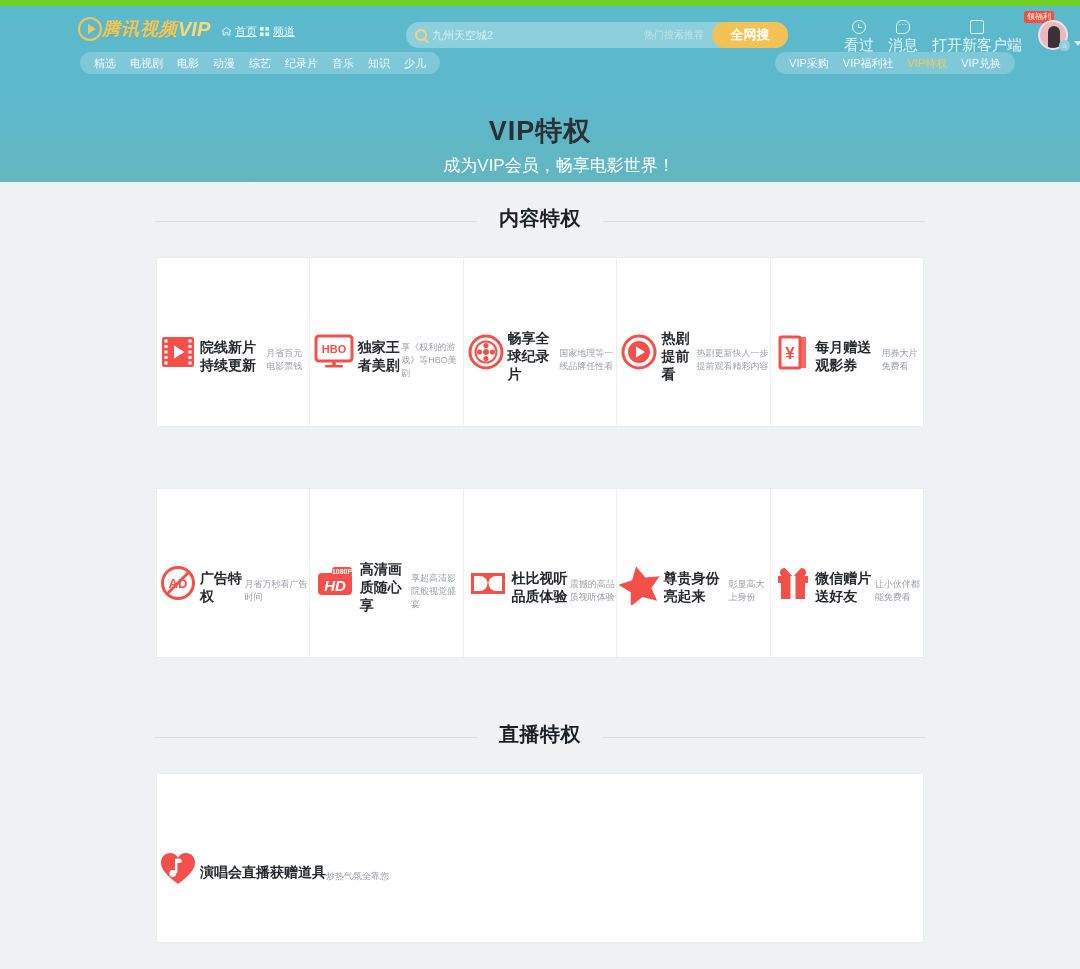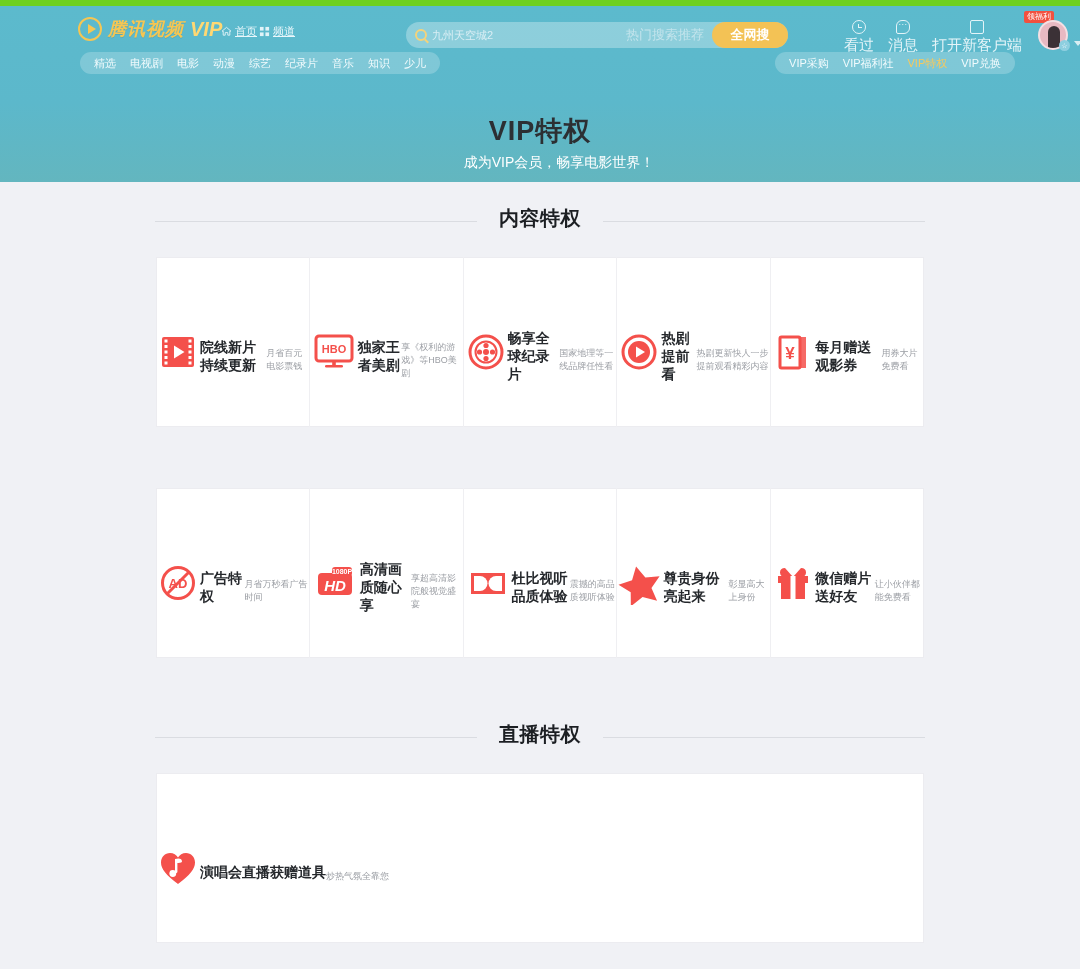--- a/index.html
+++ b/index.html
@@ -22,21 +22,21 @@
   .header {
     position: absolute; top: 6px; left: 0; width: 1080px; height: 176px;
     background: #5cb9cd;
     background: linear-gradient(180deg, #5cbacd 0%, #5cb8cb 55%, #63b6bf 100%);
   }
   .hdr-row1 {
     position: absolute; top: 6px; left: 0; width: 1080px; height: 36px;
   }
   .logo {
     position: absolute; left: 78px; top: 5px;
-    display: flex; align-items: center; gap: 6px;
+    display: flex; align-items: center; 
   }
   .logo-mark {
     width: 24px; height: 24px; border-radius: 50%;
     border: 2px solid #f5c653;
     display: flex; align-items: center; justify-content: center;
     position: relative;
   }
   .logo-mark::after {
     content: ""; display: block;
     width: 0; height: 0;
@@ -77,21 +77,21 @@
     width: 5px; height: 2px; background: #f5d37a;
     transform: rotate(45deg);
   }
   .search-input {
     flex: 1; border: 0; background: transparent; outline: none;
     font-size: 11px; color: #eaf7fa;
     font-family: "Liberation Sans", "DejaVu Sans", sans-serif;
   }
   .search-input::placeholder { color: #d9eef4; }
   .search-hot {
-    font-size: 13px; color: #c3e4ec; margin-right: 8px; white-space: nowrap;
+    font-size: 10px; color: #c3e4ec; margin-right: 8px; white-space: nowrap;
   }
   .search-btn {
     width: 76px; height: 26px; border-radius: 13px;
     background: #f3c255; color: #fff;
     font-size: 13px; font-weight: bold;
     display: flex; align-items: center; justify-content: center;
     border: 0; cursor: pointer; flex: none;
     font-family: "Liberation Sans", "DejaVu Sans", sans-serif;
   }
 
@@ -172,21 +172,21 @@
   }
   .nav-vip a { font-size: 11px; color: #f2fbfd; text-decoration: none; white-space: nowrap; }
   .nav-vip a.active { color: #f6c95e; }
 
   
   .hero { position: absolute; top: 108px; left: 0; width: 1080px; text-align: center; }
   .hero-title {
     font-size: 27px; font-weight: bold; color: #2c2f33;
     letter-spacing: 1px; line-height: 34px;
   }
-  .hero-sub { font-size: 14px; color: #ffffff; margin-top: 6px; margin-left: 38px; }
+  .hero-sub { font-size: 17px; color: #ffffff; margin-top: 6px; margin-left: 38px; }
 
   
   .section { position: absolute; left: 0; width: 1080px; }
   .sec-head {
     display: flex; align-items: center; justify-content: center;
     width: 770px; margin: 0 auto; gap: 0;
   }
   .sec-head .line { flex: 1; height: 1px; background: #dadce1; }
   .sec-head .sec-title {
     font-size: 20px; font-weight: bold; color: #1c1f23;

